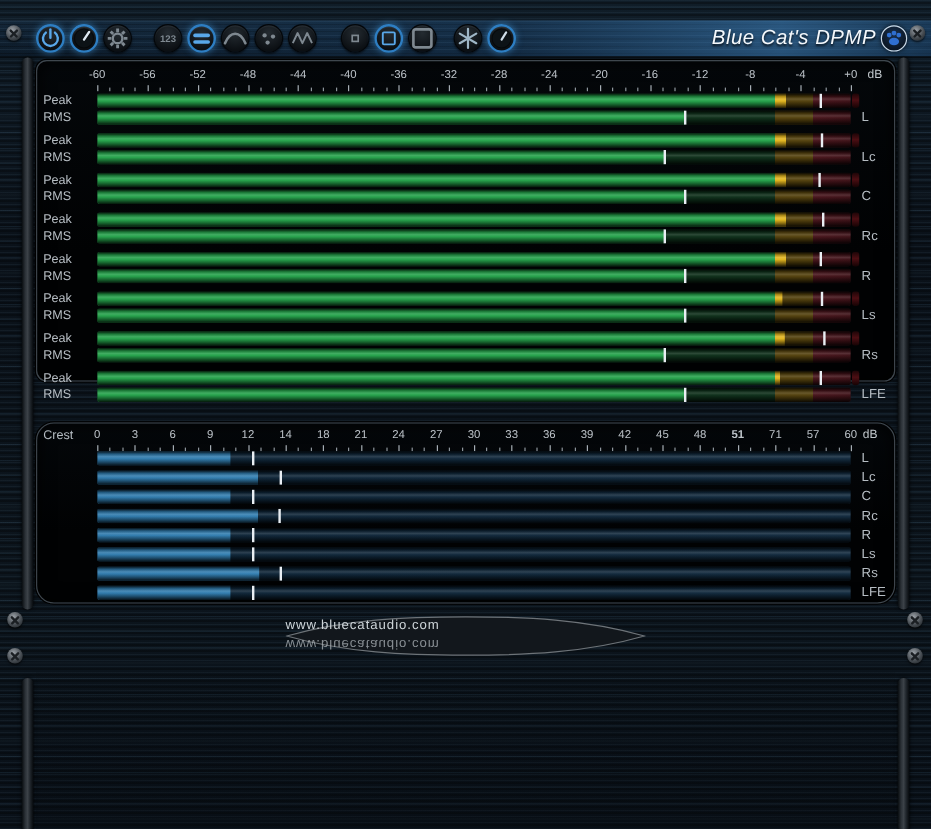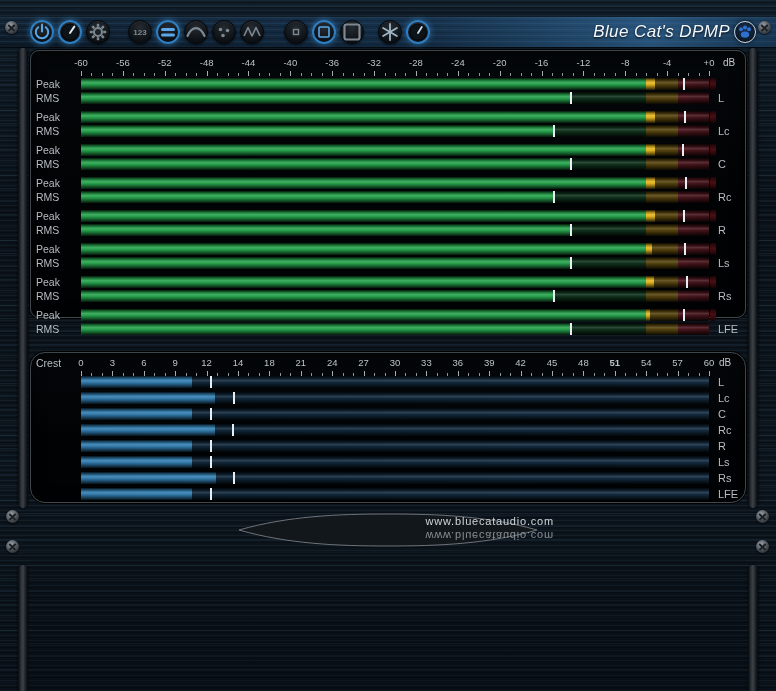--- a/index.html
+++ b/index.html
@@ -99,21 +99,21 @@
   #controlbar{ position:absolute; left:35px; top:322px; width:706px; height:26px; border-radius:13px;
     background:linear-gradient(180deg,#1b242c,#05080b 50%,#030507);
     border:1px solid #39424a; box-shadow:0 0 0 1px #000;
     display:flex; align-items:center; justify-content:center; gap:8px;
     font-size:12px; color:#c2c8ce; }
   .ctlbox{ padding:1px 10px; border:1px solid #5a646c; border-radius:2px; cursor:pointer;
     background:linear-gradient(180deg,#10161c,#060a0e); color:#c9cfd5; min-width:62px; text-align:center; }
   
   #badge{ position:absolute; left:238px; top:513px; width:300px; height:34px; }
   #badge svg{ position:absolute; left:0; top:0; }
-  .badgetext{ position:absolute; left:16px; width:300px; text-align:right; font-size:11px;
+  .badgetext{ position:absolute; left:0; width:300px; text-align:left; font-size:11px;
     letter-spacing:0.8px; color:#ced5d9; }
   .badgetext.mirror{ transform:scaleY(-1); opacity:0.75; color:#aeb5ba; }
   #badge-line1{ top:2px; } #badge-line2{ top:17px; }
   
   #reflection{ position:absolute; left:30px; top:560px; width:716px; height:131px; overflow:hidden; }
   #reflection::after{ content:""; position:absolute; inset:0; pointer-events:none;
     background:linear-gradient(180deg, rgba(6,10,14,0.10), rgba(6,10,14,0.30)); }
   
   .screw{ position:absolute; width:13px; height:13px; border-radius:50%;
     background:radial-gradient(circle at 40% 32%, #9aa0a6, #464c52 55%, #14181b);
@@ -560,21 +560,21 @@
         <span style="left: 40%;">24</span>
         <span style="left: 45%;">27</span>
         <span style="left: 50%;">30</span>
         <span style="left: 55%;">33</span>
         <span style="left: 60%;">36</span>
         <span style="left: 65%;">39</span>
         <span style="left: 70%;">42</span>
         <span style="left: 75%;">45</span>
         <span style="left: 80%;">48</span>
         <span style="left: 85%; font-weight: bold;">51</span>
-        <span style="left: 90%;">54</span>
+        <span style="left: 90%;">71</span>
         <span style="left: 95%;">57</span>
         <span style="left: 100%;">60</span>
       </div>
     <span class="unitlabel" style="left:688px; top:4px">dB</span>
     <div class="tickrow" style="top:17px">
         <div class="tick major" style="left: 0%;"></div>
         <div class="tick" style="left: 1.66667%;"></div>
         <div class="tick" style="left: 3.33333%;"></div>
         <div class="tick major" style="left: 5%;"></div>
         <div class="tick" style="left: 6.66667%;"></div>

